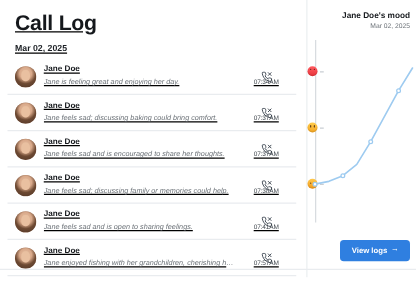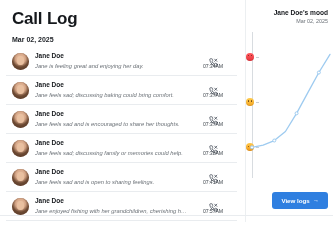--- a/index.html
+++ b/index.html
@@ -9,20 +9,21 @@
     font-family: "Liberation Sans", sans-serif;
     overflow: hidden;
   }
   .app { position: relative; width: 333px; height: 222px; display: flex; }
 
   
   .left-panel {
     width: 245px; height: 222px;
     padding: 0 8px 0 6px;
     position: relative;
+    text-decoration: underline;
   }
   .page-title {
     font-size: 17px; font-weight: bold; color: #15181c;
     letter-spacing: -0.2px;
     padding: 9px 0 0 6px;
   }
   .date-header {
     font-size: 7px; font-weight: bold; color: #1b1f24;
     padding: 7px 0 4px 6px;
   }

